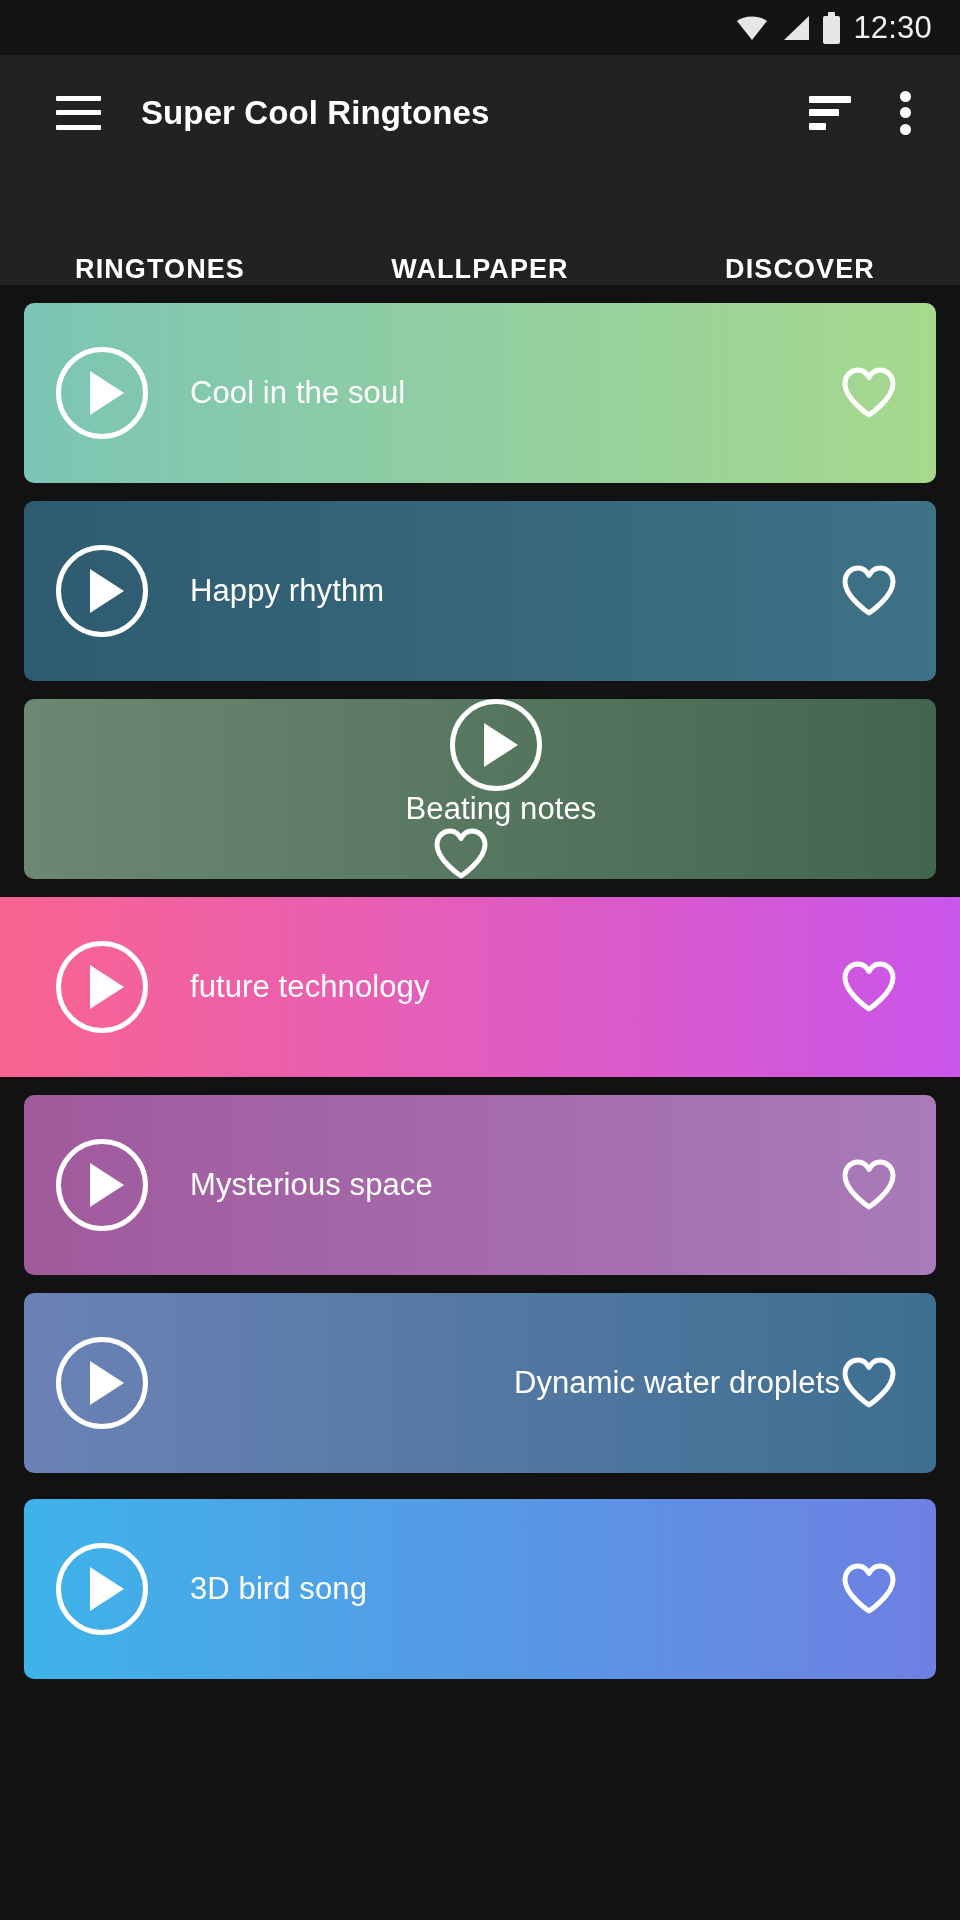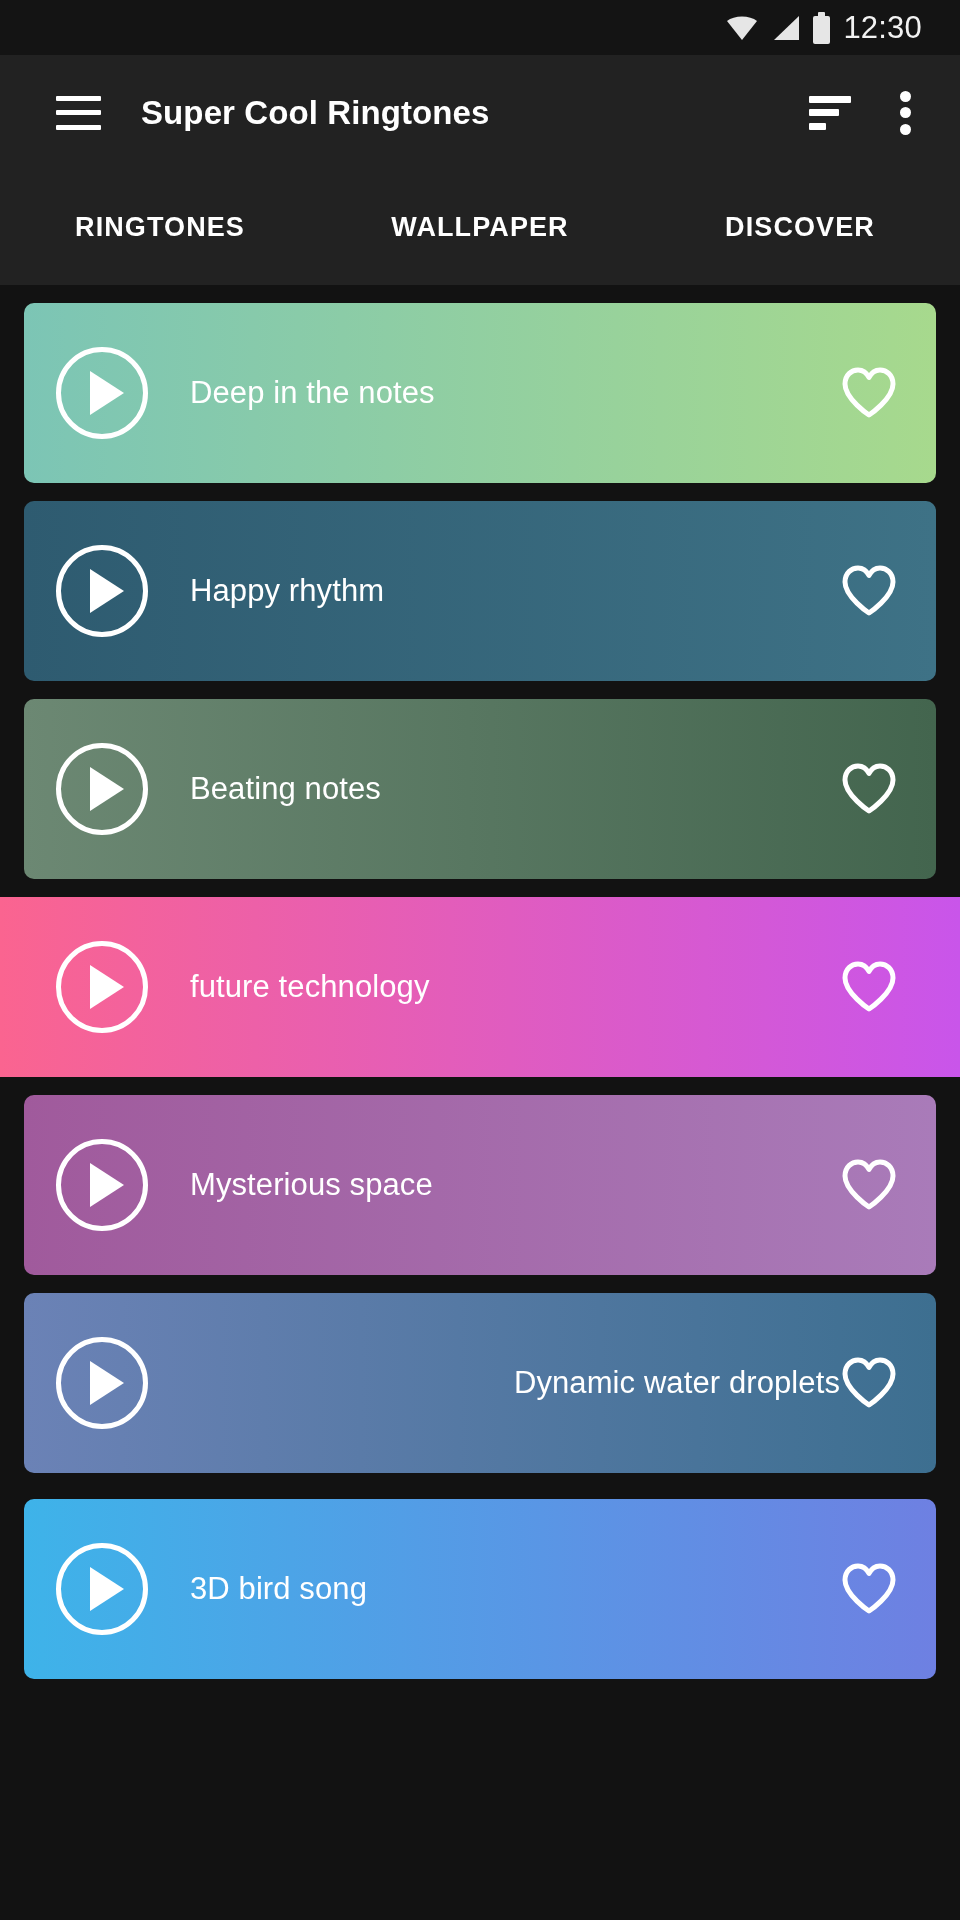--- a/index.html
+++ b/index.html
@@ -7,21 +7,21 @@
     width:960px; height:1920px;
     background:#121212;
     font-family:"Liberation Sans", sans-serif;
     overflow:hidden;
   }
 
   
   .status-bar{
     height:55px; background:#141414;
     display:flex; align-items:center; justify-content:flex-end;
-    padding-right:38px; gap:13px;
+    padding-right:28px; gap:13px;
   }
   .status-icons{ display:flex; align-items:center; gap:12px; }
   .wifi-icon{ width:34px; height:28px; display:block; }
   .signal-icon{ width:30px; height:28px; display:block; }
   .battery-icon{ width:17px; height:32px; position:relative; }
   .battery-icon .body{
     position:absolute; left:0; top:4px; width:17px; height:28px;
     background:#e6e6e6; border-radius:2px;
   }
   .battery-icon .cap{
@@ -60,21 +60,21 @@
   .overflow-icon{
     width:12px; height:44px; display:flex; flex-direction:column;
     justify-content:space-between; align-items:center;
     cursor:pointer; flex:0 0 auto; margin-right:22px;
   }
   .overflow-icon i{ display:block; width:11px; height:11px; border-radius:50%; background:#ffffff; }
 
   
   .tab-bar{
     height:115px; background:#222222;
-    display:flex; align-items:center;
+    display:flex; align-items:flex-end;
   }
   .tab{
     flex:1 1 0; text-align:center; color:#ffffff;
     font-size:27px; font-weight:bold; letter-spacing:1.1px;
     cursor:pointer; user-select:none;
   }
 
   
   .list{ background:#121212; padding-top:18px; }
   .card{
@@ -149,35 +149,35 @@
   <div class="tab">RINGTONES</div>
   <div class="tab">WALLPAPER</div>
   <div class="tab">DISCOVER</div>
 </div>
 
 <div class="list" id="ringtone-list">
     <div class="card" style="background: linear-gradient(90deg, rgb(124, 197, 181) 0%, rgb(167, 217, 141) 100%);">
       <div class="play-button">
         <div class="play-triangle"></div>
       </div>
-      <div class="card-title">Deep in the notes</div>
+      <div class="card-title">Cool in the soul</div>
       <svg class="heart-icon" viewBox="0 0 58 54">
         <path d="M29 49 C29 49, 5 33, 5 18 C5 9, 11.5 4, 18 4 C23 4, 27 7.5, 29 11.5 C31 7.5, 35 4, 40 4 C46.5 4, 53 9, 53 18 C53 33, 29 49, 29 49 Z" fill="none" stroke="#ffffff" stroke-width="5" stroke-linejoin="round"></path>
       </svg>
     </div>
     <div class="card" style="background: linear-gradient(90deg, rgb(46, 91, 112) 0%, rgb(62, 114, 134) 100%);">
       <div class="play-button">
         <div class="play-triangle"></div>
       </div>
       <div class="card-title">Happy rhythm</div>
       <svg class="heart-icon" viewBox="0 0 58 54">
         <path d="M29 49 C29 49, 5 33, 5 18 C5 9, 11.5 4, 18 4 C23 4, 27 7.5, 29 11.5 C31 7.5, 35 4, 40 4 C46.5 4, 53 9, 53 18 C53 33, 29 49, 29 49 Z" fill="none" stroke="#ffffff" stroke-width="5" stroke-linejoin="round"></path>
       </svg>
     </div>
-    <div class="card" style="background: linear-gradient(90deg, rgb(108, 136, 115) 0%, rgb(67, 101, 78) 100%);">
+    <div class="card" style="background: linear-gradient(90deg, rgb(108, 136, 115) 0%, rgb(67, 101, 78) 100%); flex-direction: column;">
       <div class="play-button">
         <div class="play-triangle"></div>
       </div>
       <div class="card-title">Beating notes</div>
       <svg class="heart-icon" viewBox="0 0 58 54">
         <path d="M29 49 C29 49, 5 33, 5 18 C5 9, 11.5 4, 18 4 C23 4, 27 7.5, 29 11.5 C31 7.5, 35 4, 40 4 C46.5 4, 53 9, 53 18 C53 33, 29 49, 29 49 Z" fill="none" stroke="#ffffff" stroke-width="5" stroke-linejoin="round"></path>
       </svg>
     </div>
     <div class="card full-bleed" style="background: linear-gradient(90deg, rgb(250, 100, 144) 0%, rgb(201, 85, 234) 100%);">
       <div class="play-button">

